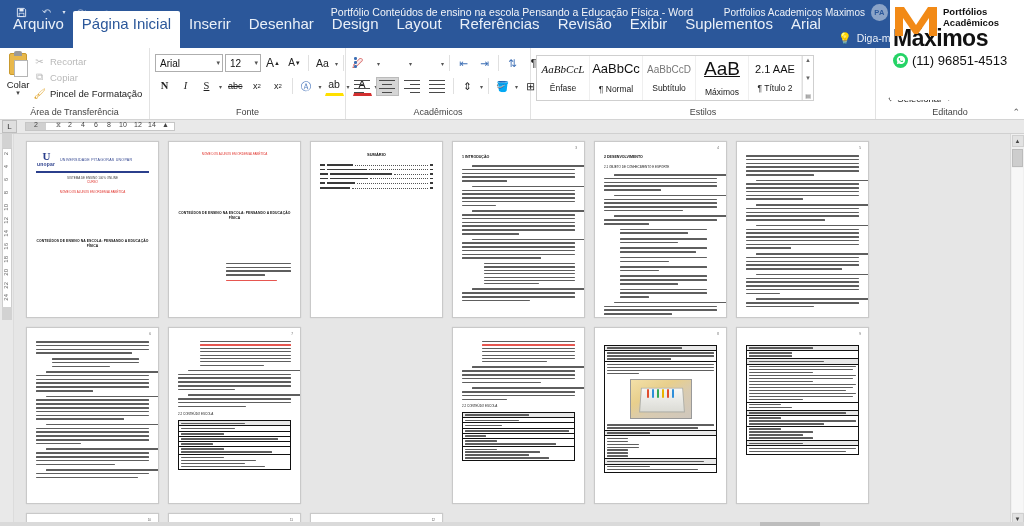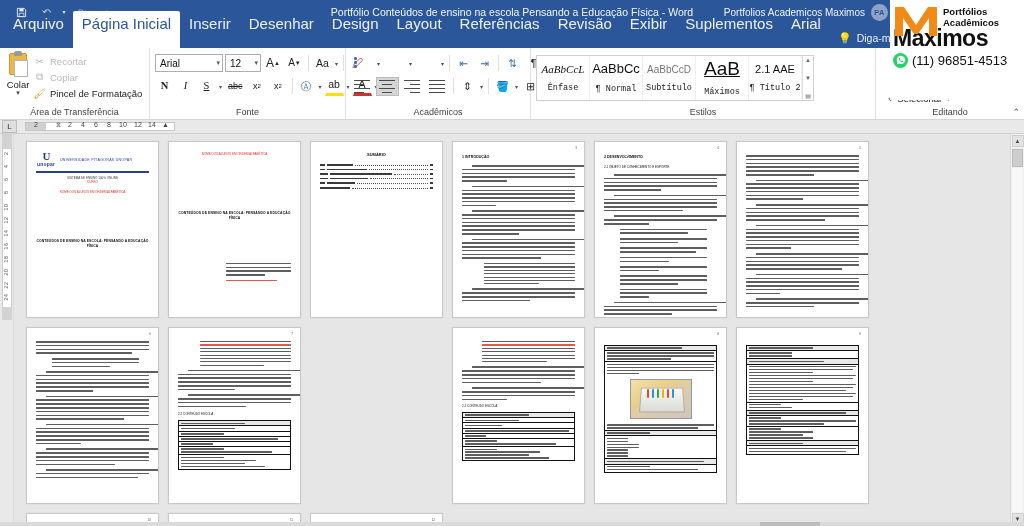--- a/index.html
+++ b/index.html
@@ -138,21 +138,21 @@
   
   .gallery {
     display:flex; border:1px solid #cfcfcf; background:#fff; height:46px; align-items:stretch;
   }
   .sty {
     width:53px; display:flex; flex-direction:column; align-items:center;
     justify-content:center; border-right:1px solid #efefef; padding:1px 0;
   }
   .sty:last-child{ border-right:none; }
   .sty .prev { font-size:12px; color:#111; line-height:1.1; white-space:nowrap; }
-  .sty .nm { font-size:8.5px; color:#222; margin-top:8px; white-space:nowrap;font-family:Liberation Mono, monospace; }
+  .sty .nm { font-size:8.5px; color:#222; margin-top:8px; white-space:nowrap; }
   .gal-scroll { width:11px; display:flex; flex-direction:column; justify-content:space-between;
     border-left:1px solid #e0e0e0; padding:1px 0; align-items:center; font-size:6px; color:#666; }
 
   
   .edit-item { display:flex; align-items:center; gap:4px; font-size:9.5px; color:#222; height:17px; padding:0 3px; white-space:nowrap;}
   #collapse { position:absolute; right:4px; bottom:2px; font-size:9px; color:#555; }
 
   
   #brand {
     position:absolute; right:0; top:0; width:134px; height:100px;

